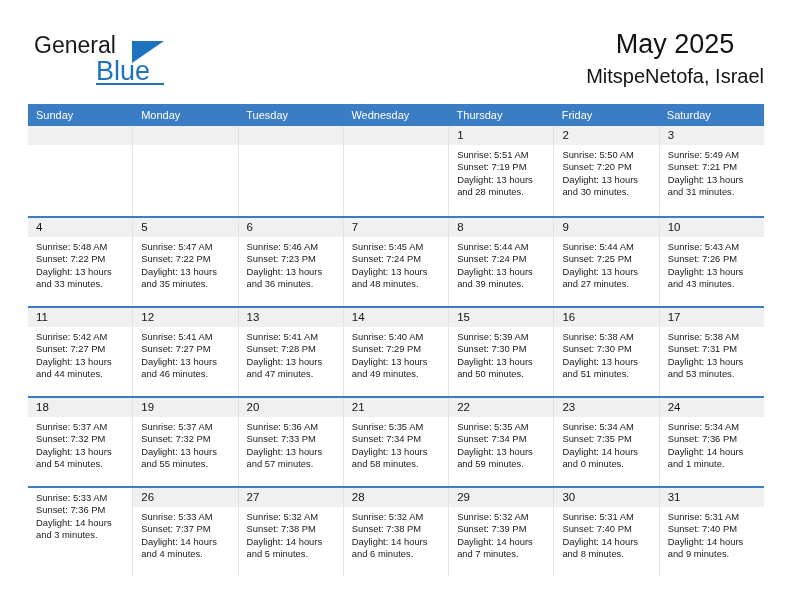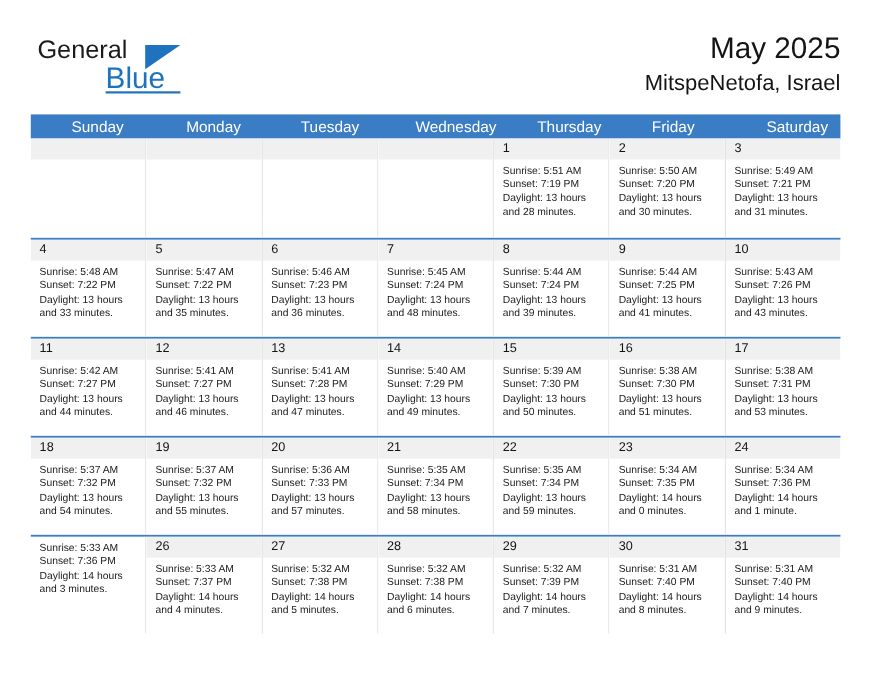--- a/index.html
+++ b/index.html
@@ -69,21 +69,21 @@
     top: 51px;
     width: 68px;
     height: 2px;
     background: #1F72BD;
   }
 
   .title-block {
     position: absolute;
     right: 0;
     top: 0;
-    text-align: right;
+    text-align: center;
   }
   .cal-title {
     font-size: 27px;
     color: #141414;
     line-height: 32px;
     white-space: nowrap;
   }
   .cal-subtitle {
     font-size: 20px;
     color: #141414;
@@ -100,26 +100,25 @@
     width: 736px;
   }
   .weekday-row {
     display: flex;
     background: #3B7DC4;
     height: 22px;
   }
   .weekday {
     flex: 1 1 0;
     color: #ffffff;
-    font-size: 14px;
+    font-size: 11px;
     line-height: 22px;
     padding-left: 8px;
     box-sizing: border-box;
     white-space: nowrap;
-    margin-left: 29px;
   }
   .week-row {
     display: flex;
     border-top: 2px solid #3B7DC4;
     height: 90px;
     box-sizing: border-box;
   }
   .week-row:first-of-type {
     border-top: none;
   }
@@ -274,21 +273,21 @@
               <div>Daylight: 13 hours</div>
               <div>and 39 minutes.</div>
             </div>
           </div>
           <div class="day-cell">
             <div class="day-number">9</div>
             <div class="day-info">
               <div>Sunrise: 5:44 AM</div>
               <div>Sunset: 7:25 PM</div>
               <div>Daylight: 13 hours</div>
-              <div>and 41 minutes.</div>
+              <div>and 27 minutes.</div>
             </div>
           </div>
           <div class="day-cell">
             <div class="day-number">10</div>
             <div class="day-info">
               <div>Sunrise: 5:43 AM</div>
               <div>Sunset: 7:26 PM</div>
               <div>Daylight: 13 hours</div>
               <div>and 43 minutes.</div>
             </div>

